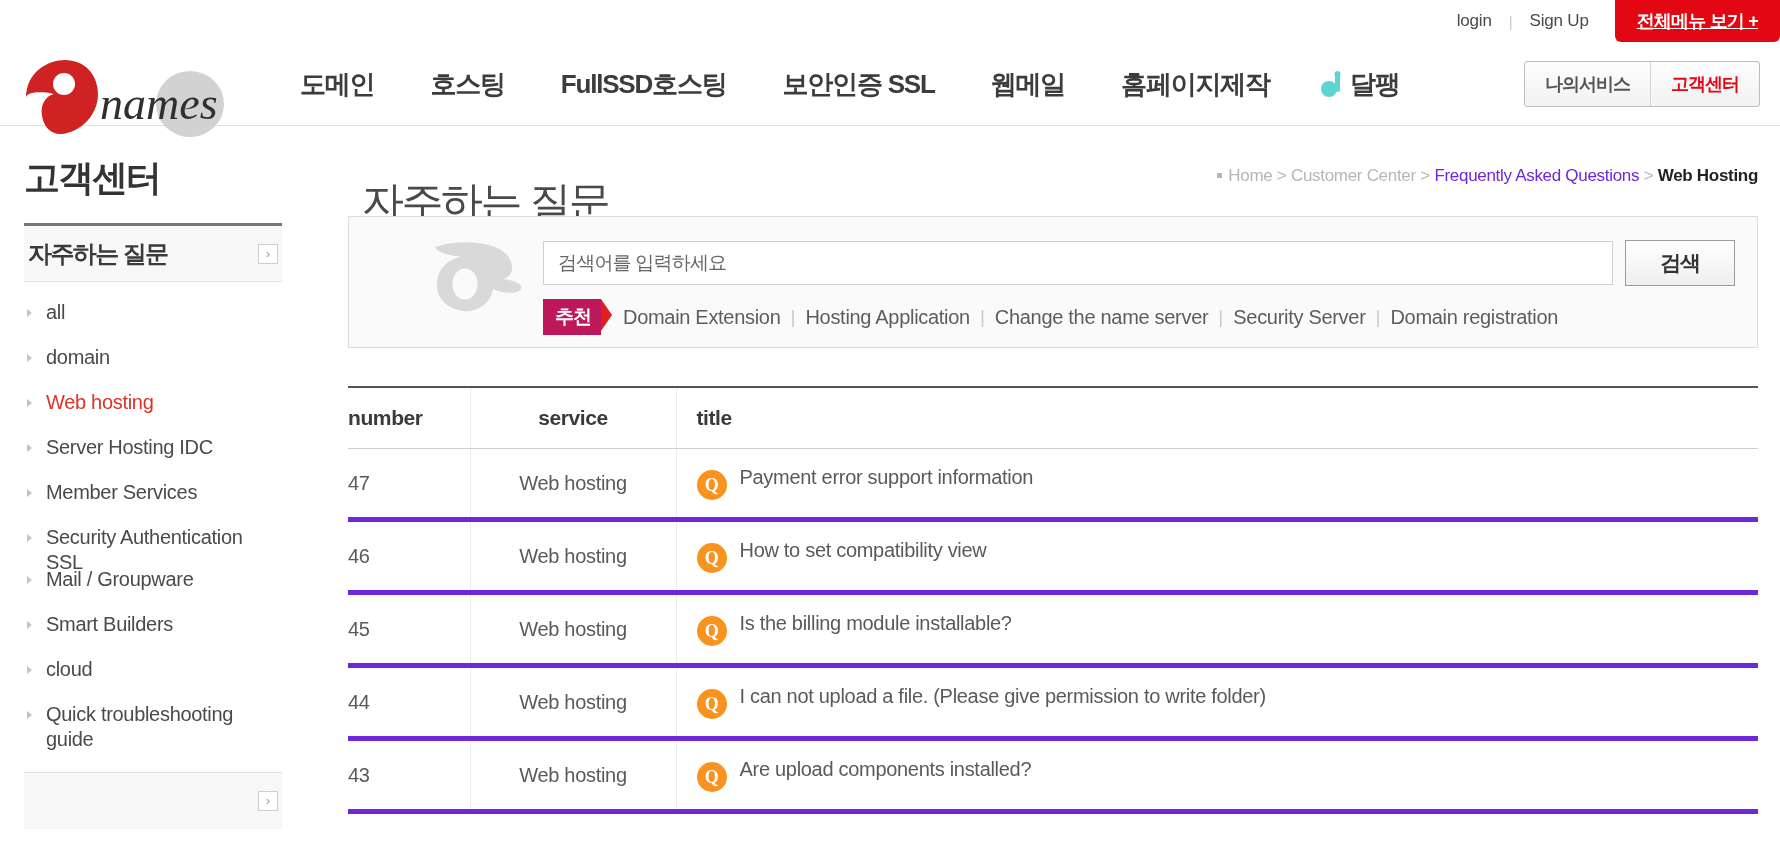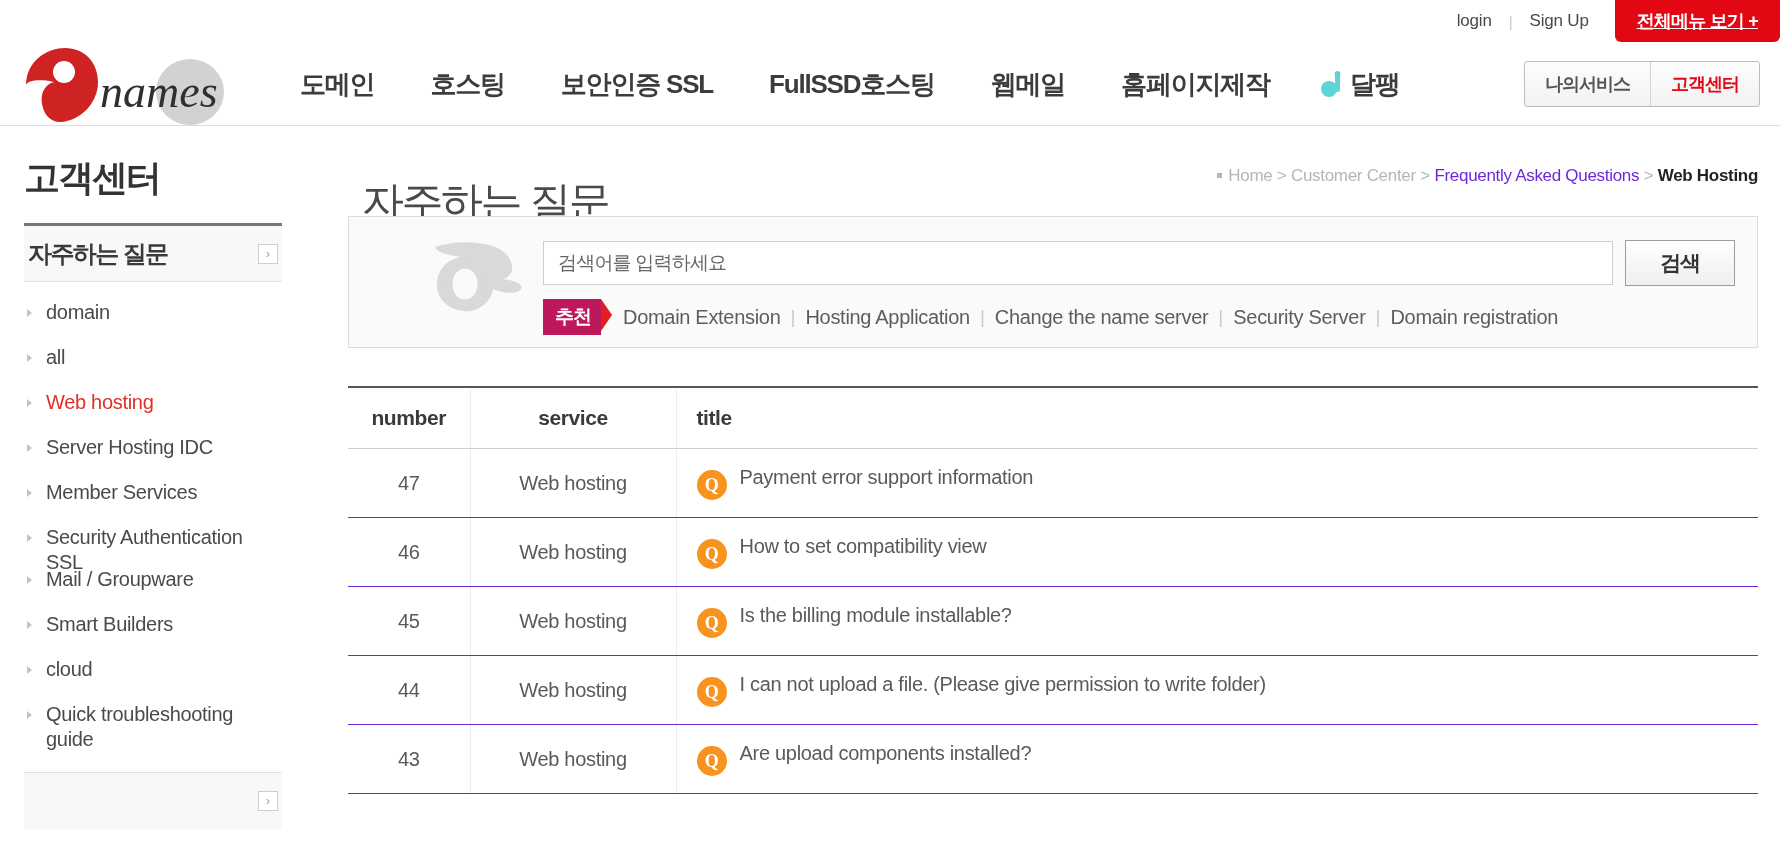--- a/index.html
+++ b/index.html
@@ -52,21 +52,21 @@
   }
 
   
   .header {
     position: relative;
     height: 84px;
     border-bottom: 1px solid #ddd;
   }
   .logo {
     position: absolute;
-    left: 12px; top: 0;
+    left: 12px; top: 12px;
     width: 230px; height: 84px;
   }
   .gnb {
     position: absolute;
     left: 272px; top: 0;
     height: 84px;
     display: flex;
     align-items: center;
     gap: 0;
   }
@@ -331,27 +331,27 @@
   .faq-table thead th {
     border-top: 2px solid #555;
     border-bottom: 1px solid #cfcfcf;
     font-size: 21px;
     font-weight: 700;
     color: #3a3a3a;
     padding: 18px 0;
     letter-spacing: -0.4px;
   }
   .faq-table tbody td {
-    border-bottom: 1px solid #6d28d9;
+    border-bottom: 5px solid #6d28d9;
     font-size: 20px;
     color: #5a5a5a;
     padding: 17px 0;
     letter-spacing: -0.3px;
   }
-  .col-num { width: 122px; text-align: center; }
+  .col-num { width: 122px; text-align: left; }
   .col-svc { width: 206px; text-align: center; border-left: 1px solid #ededed; border-right: 1px solid #ededed; }
   .col-title { text-align: left; padding-left: 20px !important; }
   .faq-table tbody td.col-svc { border-left: 1px solid #ededed; border-right: 1px solid #ededed; }
   .q-badge {
     display: inline-block;
     width: 30px; height: 30px;
     border-radius: 50%;
     background: #f7931e;
     color: #fff;
     font-size: 18px;
@@ -383,22 +383,22 @@
       <ellipse cx="178" cy="50" rx="34" ry="33" fill="#d2d2d2"></ellipse>
       <path d="M14 44 C14 18 36 6 53 6 C72 6 86 20 86 40 C86 62 68 78 50 80 C40 81 32 74 30 62 C28 50 34 42 42 40 C36 38 14 36 14 44 Z" fill="#cf2222"></path>
       <circle cx="52" cy="30" r="11" fill="#ffffff"></circle>
       <text x="88" y="65" font-family="'Liberation Serif', serif" font-size="46" font-style="italic" font-weight="500" fill="#2f2f2f">names</text>
     </svg>
   </a>
 
   <nav class="gnb">
     <a class="gnb-item" href="#">도메인</a>
     <a class="gnb-item" href="#">호스팅</a>
+    <a class="gnb-item" href="#">FullSSD호스팅</a>
     <a class="gnb-item" href="#">보안인증 SSL</a>
-    <a class="gnb-item" href="#">FullSSD호스팅</a>
     <a class="gnb-item" href="#">웹메일</a>
     <a class="gnb-item" href="#">홈페이지제작</a>
     <a class="gnb-item with-icon" href="#">
       <span class="dalpaeng-icon">
         <svg width="26" height="28" viewBox="0 0 26 28" aria-hidden="true">
           <circle cx="9" cy="19" r="8" fill="#5fd4d4"></circle>
           <rect x="15" y="2" width="5" height="20" rx="2.5" fill="#5fd4d4"></rect>
           <circle cx="17.5" cy="4" r="3" fill="#5fd4d4"></circle>
         </svg>
       </span>
@@ -417,22 +417,22 @@
   <aside class="sidebar">
     <div class="side-title">고객센터</div>
 
     <div class="side-section">
       <div class="side-section-head">
         <span class="lbl">자주하는 질문</span>
         <span class="arrow-box">›</span>
       </div>
 
       <ul class="side-list">
+        <li><span>all</span></li>
         <li><span>domain</span></li>
-        <li><span>all</span></li>
         <li class="active"><span>Web hosting</span></li>
         <li><span>Server Hosting IDC</span></li>
         <li><span>Member Services</span></li>
         <li class="tight"><span>Security Authentication SSL</span></li>
         <li class="overlap"><span>Mail / Groupware</span></li>
         <li><span>Smart Builders</span></li>
         <li><span>cloud</span></li>
         <li><span>Quick troubleshooting guide</span></li>
       </ul>
 

